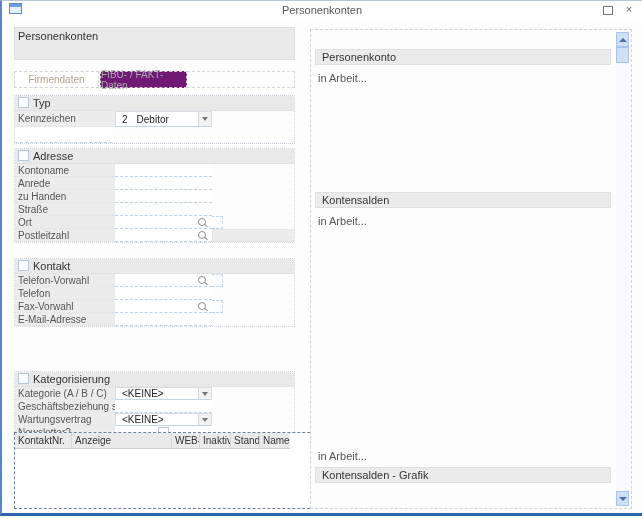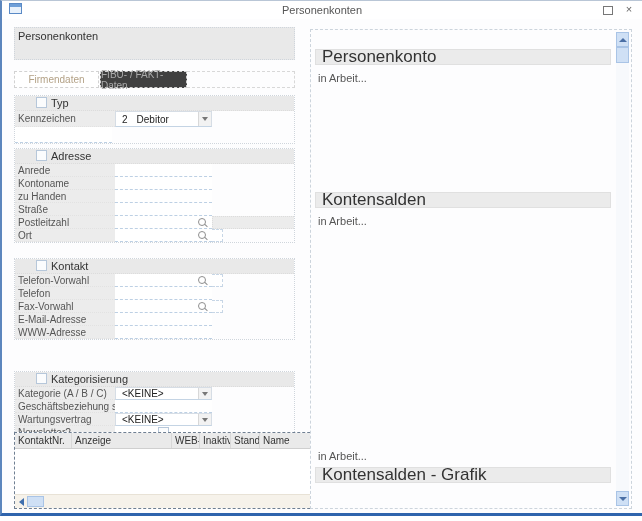--- a/index.html
+++ b/index.html
@@ -42,21 +42,21 @@
   .btn-close{
     width:14px;height:14px;font-size:11px;color:#666;text-align:center;line-height:14px;
   }
   
   .group{
     position:absolute;left:12px;width:281px;box-sizing:border-box;
     border:1px dotted #cfd5dc;background:#fff;
   }
   .ghead{
     height:15px;background:#e9e9e9;border-bottom:1px dotted #dcdcdc;
-    display:flex;align-items:center;font-size:11px;color:#333;padding-left:20px;
+    display:flex;align-items:center;font-size:11px;color:#333;padding-left:2px;
     box-sizing:border-box;
   }
   .cb{
     width:9px;height:9px;background:#fbfcfd;border:1px solid #b6c7da;
     margin:0 4px 2px 1px;flex:none;
   }
   .cb.small{margin:0;}
   .row{display:flex;align-items:stretch;height:13px;}
   .row.tall{height:16px;}
   .lbl{
@@ -104,31 +104,31 @@
   #g-search .rest{background:transparent;}
   
   .tabs{
     position:absolute;left:12px;top:70px;width:281px;height:17px;display:flex;
   }
   .tab{
     box-sizing:border-box;height:100%;display:flex;align-items:center;justify-content:center;
     font-size:10px;border:1px dashed #d2d2d2;
   }
   .tab1{width:85px;background:#fff;color:#b3a186;}
-  .tab2{width:87px;background:#404040;color:#a9a9a9;margin-left:1px;}
+  .tab2{width:87px;background:#701a75;color:#a9a9a9;margin-left:1px;}
   .tabrest{flex:1;border:1px dashed #d8d8d8;border-left:none;box-sizing:border-box;}
   
   #g-typ{top:94px;}
   #g-adresse{top:147px;}
   #g-kontakt{top:257px;}
   #g-kat{top:370px;}
   
   .ctable{
     position:absolute;left:12px;top:431px;width:331px;height:77px;box-sizing:border-box;
-    border:1px dashed #6f7f92;background:#fff;display:flex;flex-direction:column;
+    border:1px dashed #6f7f92;background:#fff;display:flex;flex-direction:row;
   }
   .thead{
     display:flex;height:15px;flex:none;background:#eaeaea;border-bottom:1px solid #cfcfcf;
   }
   .th{
     font-size:10px;color:#333;display:flex;align-items:center;padding-left:3px;
     box-sizing:border-box;border-right:1px solid #d8d8d8;white-space:nowrap;overflow:hidden;
   }
   .tbody{flex:1;background:#fff;}
   .hscroll{
@@ -143,21 +143,21 @@
   }
   .hbtn.right{position:absolute;right:0;}
   
   .rpanel{
     position:absolute;left:308px;top:28px;width:322px;height:480px;box-sizing:border-box;
     border:1px dashed #ccd4dc;background:#fdfdfe;
   }
   .rsec-head{
     position:absolute;left:4px;right:20px;height:16px;background:#ebebeb;
     border:1px solid #e0e0e0;box-sizing:border-box;display:flex;align-items:center;
-    padding-left:6px;font-size:17px;color:#333;
+    padding-left:6px;font-size:11px;color:#333;
   }
   .rsec-body{position:absolute;left:7px;font-size:11px;color:#555;}
   #rh1{top:19px;} #rb1{top:42px;}
   #rh2{top:162px;} #rb2{top:185px;}
   #rh3{top:397px;margin-top:40px;} #rb3{top:420px;}
   
   .vscroll{
     position:absolute;right:2px;top:2px;bottom:2px;width:13px;background:#f7f9fc;
   }
   .vbtn{
@@ -224,53 +224,53 @@
       <div class="rest"></div>
     </div>
   </div>
 
   <div class="group" id="g-adresse">
     <div class="ghead">
       <span class="cb"></span>
       <span>Adresse</span>
     </div>
     <div class="row">
+      <div class="lbl">Kontoname</div>
+      <div class="fld"></div>
+      <div class="rest"></div>
+    </div>
+    <div class="row">
       <div class="lbl">Anrede</div>
       <div class="fld"></div>
       <div class="rest"></div>
     </div>
     <div class="row">
-      <div class="lbl">Kontoname</div>
-      <div class="fld"></div>
-      <div class="rest"></div>
-    </div>
-    <div class="row">
       <div class="lbl">zu Handen</div>
       <div class="fld"></div>
       <div class="rest"></div>
     </div>
     <div class="row">
       <div class="lbl">Straße</div>
       <div class="fld"></div>
       <div class="rest"></div>
     </div>
     <div class="row">
+      <div class="lbl">Ort</div>
+      <div class="fld">
+        <span class="mag"></span>
+      </div>
+      <div class="ext-sm"></div>
+      <div class="rest"></div>
+    </div>
+    <div class="row">
       <div class="lbl">Postleitzahl</div>
       <div class="fld">
         <span class="mag"></span>
       </div>
       <div class="rest gray"></div>
-    </div>
-    <div class="row">
-      <div class="lbl">Ort</div>
-      <div class="fld">
-        <span class="mag"></span>
-      </div>
-      <div class="ext-sm"></div>
-      <div class="rest"></div>
     </div>
   </div>
 
   <div class="group" id="g-kontakt">
     <div class="ghead">
       <span class="cb"></span>
       <span>Kontakt</span>
     </div>
     <div class="row">
       <div class="lbl">Telefon-Vorwahl</div>
@@ -288,25 +288,20 @@
     <div class="row">
       <div class="lbl">Fax-Vorwahl</div>
       <div class="fld">
         <span class="mag"></span>
       </div>
       <div class="ext-sm"></div>
       <div class="rest"></div>
     </div>
     <div class="row">
       <div class="lbl">E-Mail-Adresse</div>
-      <div class="fld"></div>
-      <div class="rest"></div>
-    </div>
-    <div class="row">
-      <div class="lbl">WWW-Adresse</div>
       <div class="fld"></div>
       <div class="rest"></div>
     </div>
   </div>
 
   <div class="group" id="g-kat">
     <div class="ghead">
       <span class="cb"></span>
       <span>Kategorisierung</span>
     </div>

